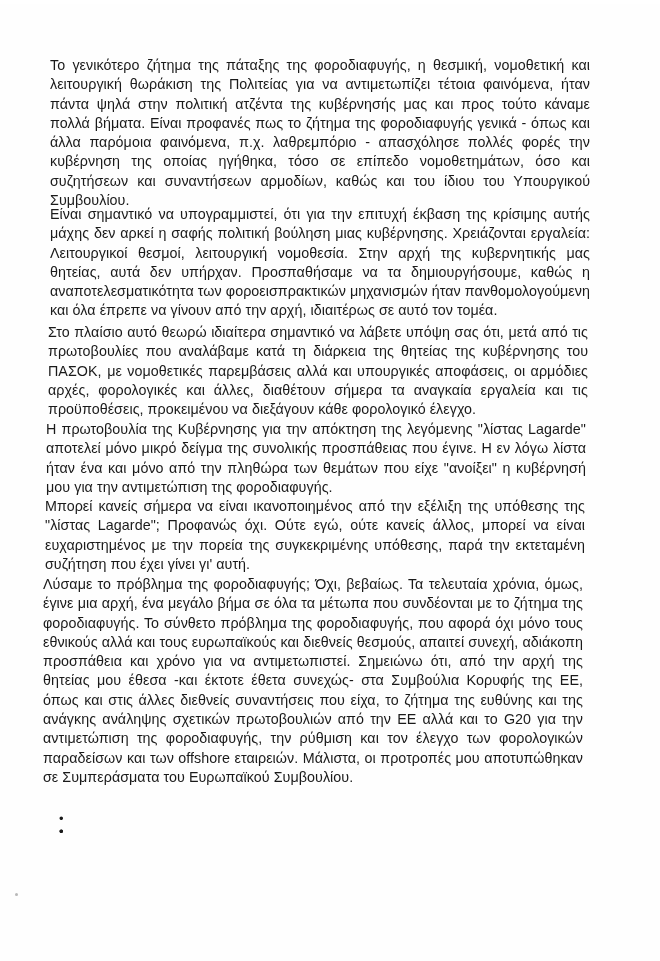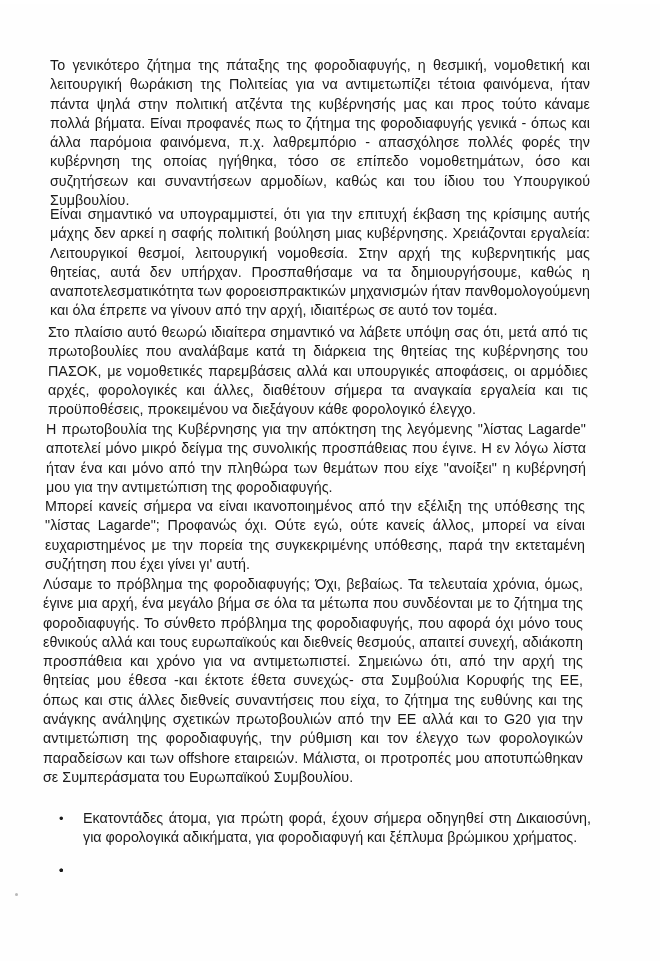--- a/index.html
+++ b/index.html
@@ -36,21 +36,20 @@
   <p class="para" style="left:50px; top:52px;">Το γενικότερο ζήτημα της πάταξης της φοροδιαφυγής, η θεσμική, νομοθετική και λειτουργική θωράκιση της Πολιτείας για να αντιμετωπίζει τέτοια φαινόμενα, ήταν πάντα ψηλά στην πολιτική ατζέντα της κυβέρνησής μας και προς τούτο κάναμε πολλά βήματα. Είναι προφανές πως το ζήτημα της φοροδιαφυγής γενικά - όπως και άλλα παρόμοια φαινόμενα, π.χ. λαθρεμπόριο - απασχόλησε πολλές φορές την κυβέρνηση της οποίας ηγήθηκα, τόσο σε επίπεδο νομοθετημάτων, όσο και συζητήσεων και συναντήσεων αρμοδίων, καθώς και του ίδιου του Υπουργικού Συμβουλίου.</p>
   <p class="para" style="left:50px; top:201px;">Είναι σημαντικό να υπογραμμιστεί, ότι για την επιτυχή έκβαση της κρίσιμης αυτής μάχης δεν αρκεί η σαφής πολιτική βούληση μιας κυβέρνησης. Χρειάζονται εργαλεία: Λειτουργικοί θεσμοί, λειτουργική νομοθεσία. Στην αρχή της κυβερνητικής μας θητείας, αυτά δεν υπήρχαν. Προσπαθήσαμε να τα δημιουργήσουμε, καθώς η αναποτελεσματικότητα των φοροεισπρακτικών μηχανισμών ήταν πανθομολογούμενη και όλα έπρεπε να γίνουν από την αρχή, ιδιαιτέρως σε αυτό τον τομέα.</p>
   <p class="para" style="left:48px; top:319px;">Στο πλαίσιο αυτό θεωρώ ιδιαίτερα σημαντικό να λάβετε υπόψη σας ότι, μετά από τις πρωτοβουλίες που αναλάβαμε κατά τη διάρκεια της θητείας της κυβέρνησης του ΠΑΣΟΚ, με νομοθετικές παρεμβάσεις αλλά και υπουργικές αποφάσεις, οι αρμόδιες αρχές, φορολογικές και άλλες, διαθέτουν σήμερα τα αναγκαία εργαλεία και τις προϋποθέσεις, προκειμένου να διεξάγουν κάθε φορολογικό έλεγχο.</p>
   <p class="para" style="left:45px; top:493px;">Μπορεί κανείς σήμερα να είναι ικανοποιημένος από την εξέλιξη της υπόθεσης της "λίστας Lagarde"; Προφανώς όχι. Ούτε εγώ, ούτε κανείς άλλος, μπορεί να είναι ευχαριστημένος με την πορεία της συγκεκριμένης υπόθεσης, παρά την εκτεταμένη συζήτηση που έχει γίνει γι' αυτή.</p>
   <p class="para" style="left:46px; top:416px;">Η πρωτοβουλία της Κυβέρνησης για την απόκτηση της λεγόμενης "λίστας Lagarde" αποτελεί μόνο μικρό δείγμα της συνολικής προσπάθειας που έγινε. Η εν λόγω λίστα ήταν ένα και μόνο από την πληθώρα των θεμάτων που είχε "ανοίξει" η κυβέρνησή μου για την αντιμετώπιση της φοροδιαφυγής.</p>
   <p class="para" style="left:43px; top:571px;">Λύσαμε το πρόβλημα της φοροδιαφυγής; Όχι, βεβαίως. Τα τελευταία χρόνια, όμως, έγινε μια αρχή, ένα μεγάλο βήμα σε όλα τα μέτωπα που συνδέονται με το ζήτημα της φοροδιαφυγής. Το σύνθετο πρόβλημα της φοροδιαφυγής, που αφορά όχι μόνο τους εθνικούς αλλά και τους ευρωπαϊκούς και διεθνείς θεσμούς, απαιτεί συνεχή, αδιάκοπη προσπάθεια και χρόνο για να αντιμετωπιστεί. Σημειώνω ότι, από την αρχή της θητείας μου έθεσα -και έκτοτε έθετα συνεχώς- στα Συμβούλια Κορυφής της ΕΕ, όπως και στις άλλες διεθνείς συναντήσεις που είχα, το ζήτημα της ευθύνης και της ανάγκης ανάληψης σχετικών πρωτοβουλιών από την ΕΕ αλλά και το G20 για την αντιμετώπιση της φοροδιαφυγής, την ρύθμιση και τον έλεγχο των φορολογικών παραδείσων και των offshore εταιρειών. Μάλιστα, οι προτροπές μου αποτυπώθηκαν σε Συμπεράσματα του Ευρωπαϊκού Συμβουλίου.</p>
 
   <ul class="bullet-list" style="top:805px;">
     <li class="bullet-item">
       <span class="bullet-dot">•</span>
-      <span>Εκατοντάδες άτομα, για πρώτη φορά, έχουν σήμερα οδηγηθεί στη Δικαιοσύνη, για φορολογικά αδικήματα, για φοροδιαφυγή και ξέπλυμα βρώμικου χρήματος.</span>
     </li>
     <li class="bullet-item">
       <span class="bullet-dot">•</span>
     </li>
     <li class="bullet-item">
       <span class="bullet-dot">•</span>
     </li>
   </ul>
 
   <div class="speck" style="left:15px; top:889px;"></div>

